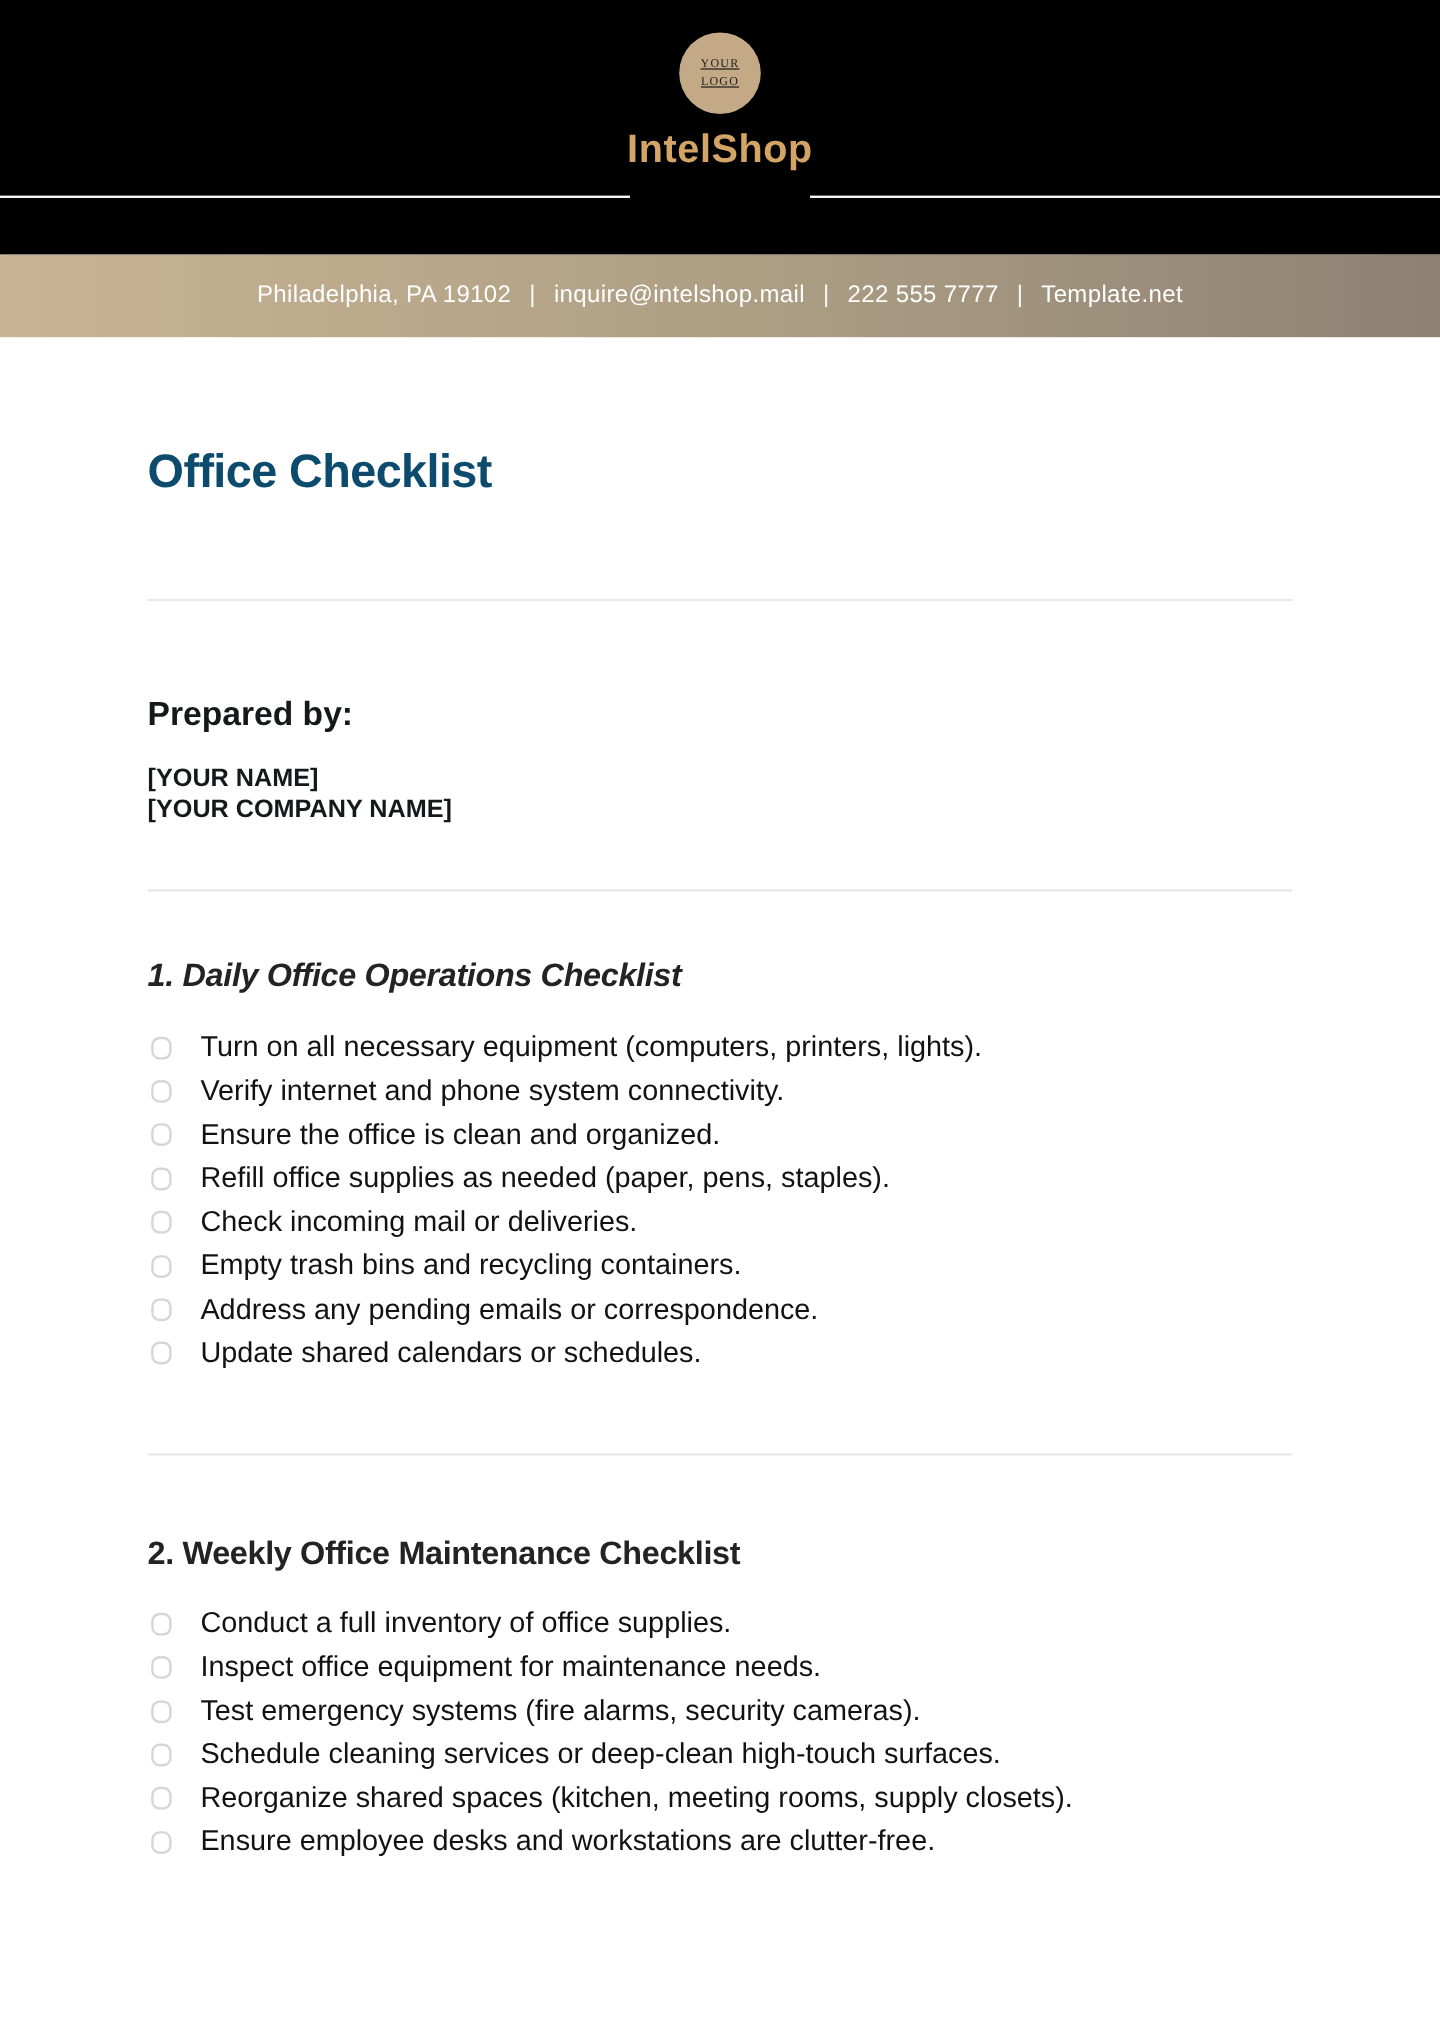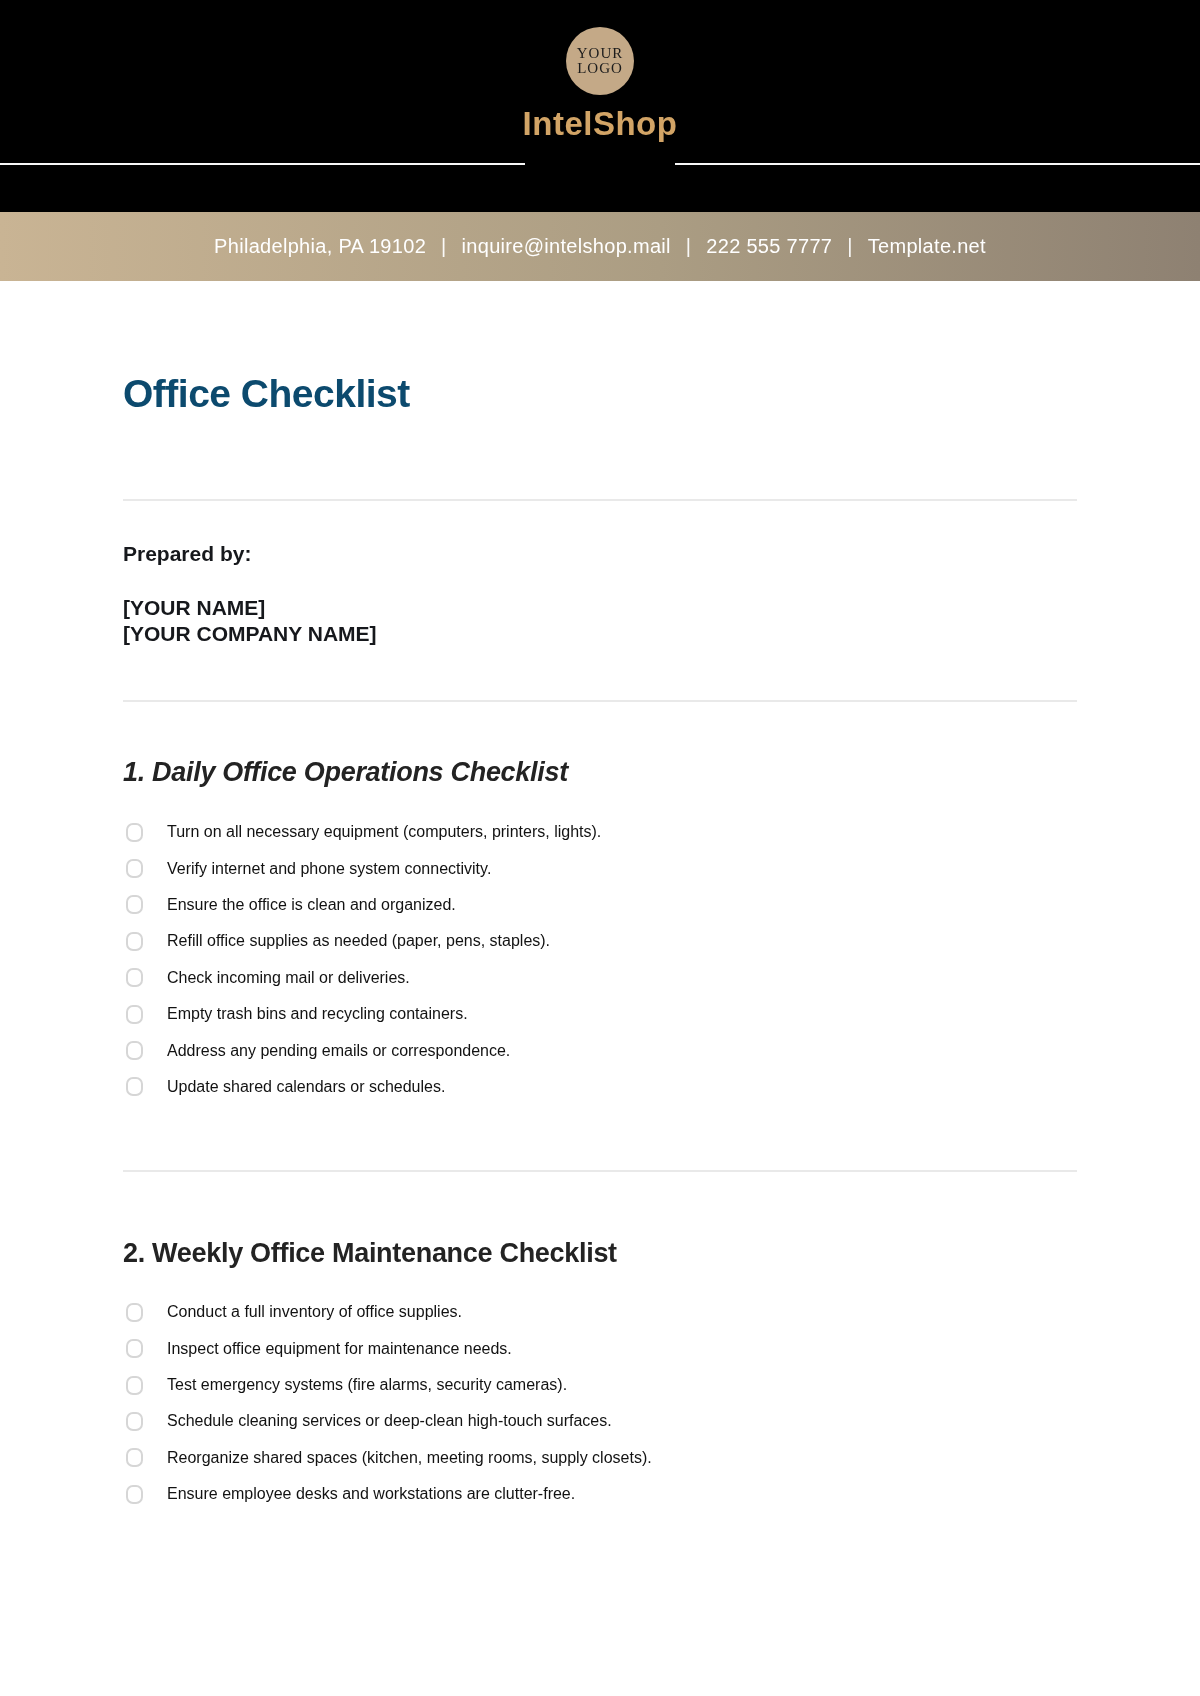--- a/index.html
+++ b/index.html
@@ -9,21 +9,21 @@
     font-family:"Liberation Sans", sans-serif; color:#121212;
   }
 
   
   .header { position:relative; height:212px; background:#000000; }
   .logo-circle {
     position:absolute; left:50%; top:27px; transform:translateX(-50%);
     width:68px; height:68px; border-radius:50%; background:#c4a987;
     display:flex; flex-direction:column; align-items:center; justify-content:center;
     font-family:"Liberation Serif", serif; color:#1c1c1c;
-    font-size:15px; line-height:15px; letter-spacing:1px; text-align:center;
+    font-size:10px; line-height:15px; letter-spacing:1px; text-align:center;text-decoration:underline;
   }
   .brand {
     position:absolute; top:104px; left:0; width:100%; text-align:center;
     color:#d2a466; font-size:33px; font-weight:bold; letter-spacing:0.5px; line-height:40px;
   }
   .rule { position:absolute; top:163px; height:2px; background:#f7f7f7; }
   .rule.left  { left:0; width:525px; }
   .rule.right { left:675px; right:0; }
 
   
@@ -38,38 +38,38 @@
   .content { padding:0 123px; }
   .doc-title {
     margin-top:90px; text-align:left;
     font-size:39px; font-weight:bold; line-height:46px; letter-spacing:-0.5px; color:#0c4a6e;
   }
   .divider { height:2px; background:#e9e9e9; }
   .divider.d1 { margin-top:82px; }
   .divider.d2 { margin-top:53px; }
   .divider.d3 { margin-top:65px; }
 
-  .prepared-label   { margin-top:40px; font-size:21px; font-weight:bold; line-height:26px; color:#16181c; }
+  .prepared-label   { margin-top:81px; font-size:28px; font-weight:bold; line-height:26px; color:#16181c; }
   .prepared-name    { margin-top:28px; font-size:21px; font-weight:bold; line-height:26px; color:#16181c; }
   .prepared-company { font-size:21px; font-weight:bold; line-height:26px; color:#16181c; }
 
   .section-heading {
     font-size:27px; font-weight:bold; line-height:34px; letter-spacing:-0.3px; color:#232323;
   }
   .section-1 .section-heading { margin-top:53px;font-style:italic; }
   .section-2 .section-heading { margin-top:64px; }
   .check-list { margin-top:25px; }
   .section-2 .check-list { margin-top:24px; }
 
   .check-row { display:flex; align-items:center; height:36.4px; }
   .checkbox {
     flex:0 0 auto; width:17px; height:19px; margin-left:3px;
     border:2px solid #d6d6d6; border-radius:7px; background:#ffffff; cursor:pointer;
   }
-  .check-label { margin-left:24px; font-size:16px; line-height:24px; color:#121212; }
+  .check-label { margin-left:24px; font-size:24px; line-height:24px; color:#121212; }
 </style>
 </head>
 <body>
 
 <div class="header">
   <div class="logo-circle">
     <span>YOUR</span>
     <span>LOGO</span>
   </div>
   <div class="brand">IntelShop</div>

